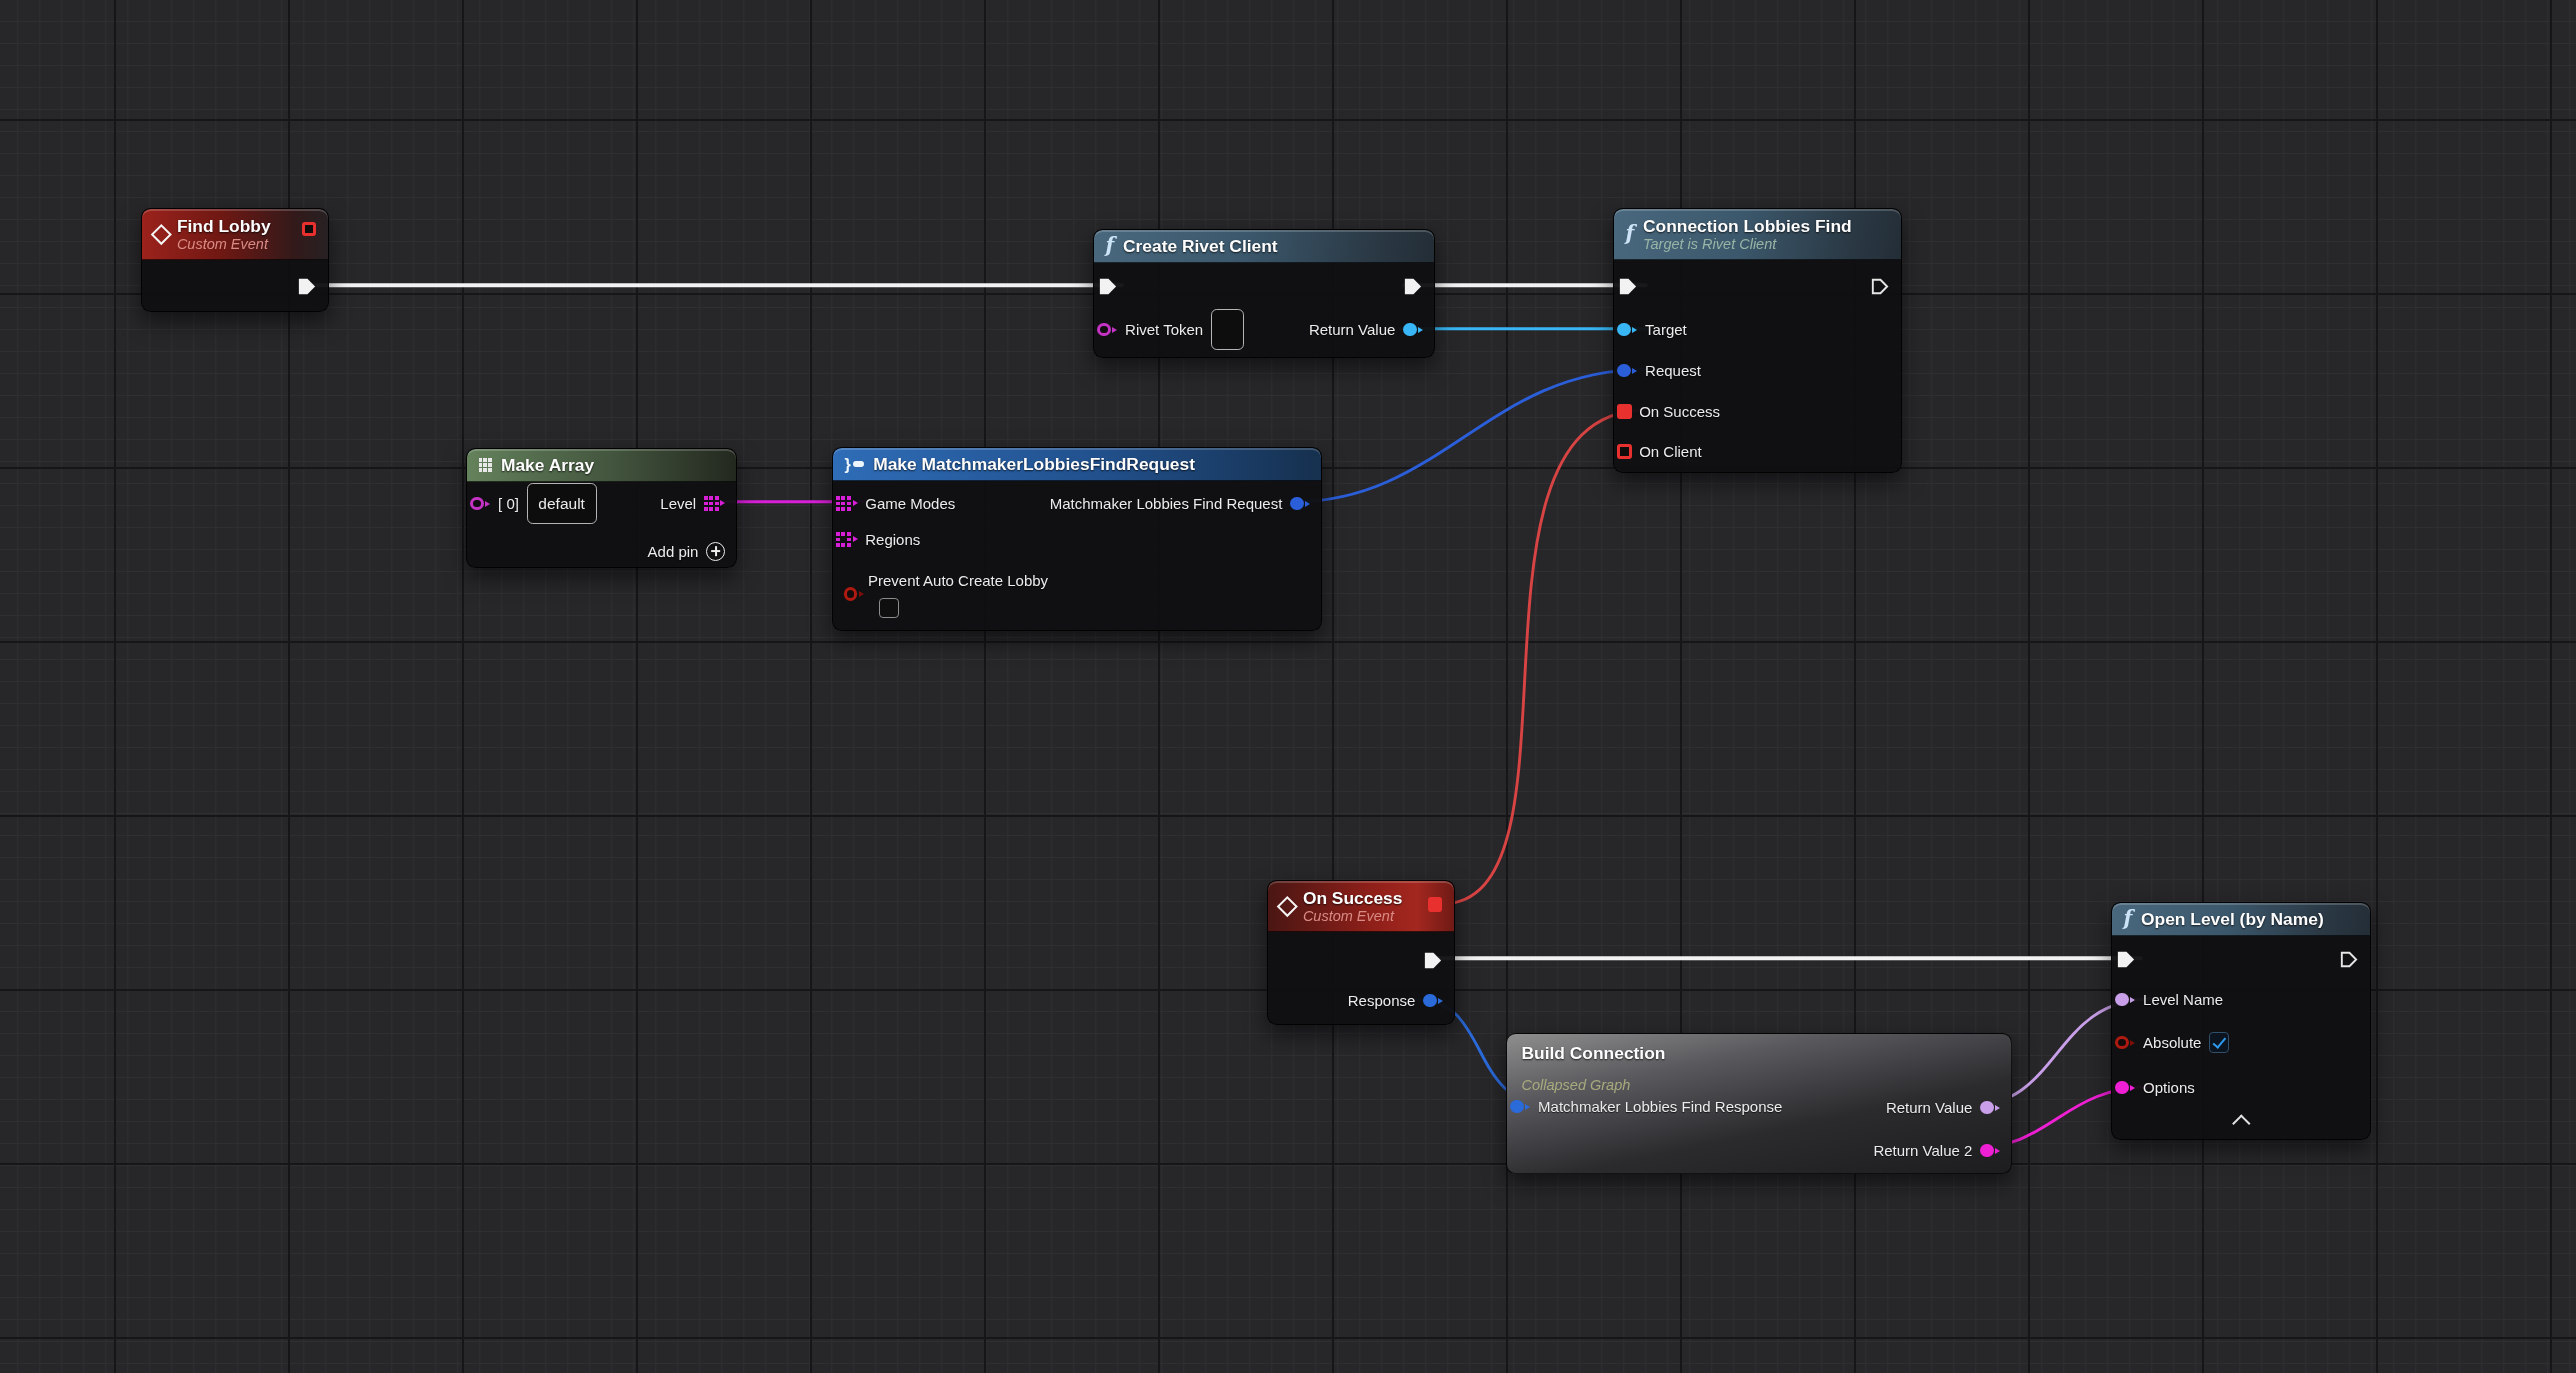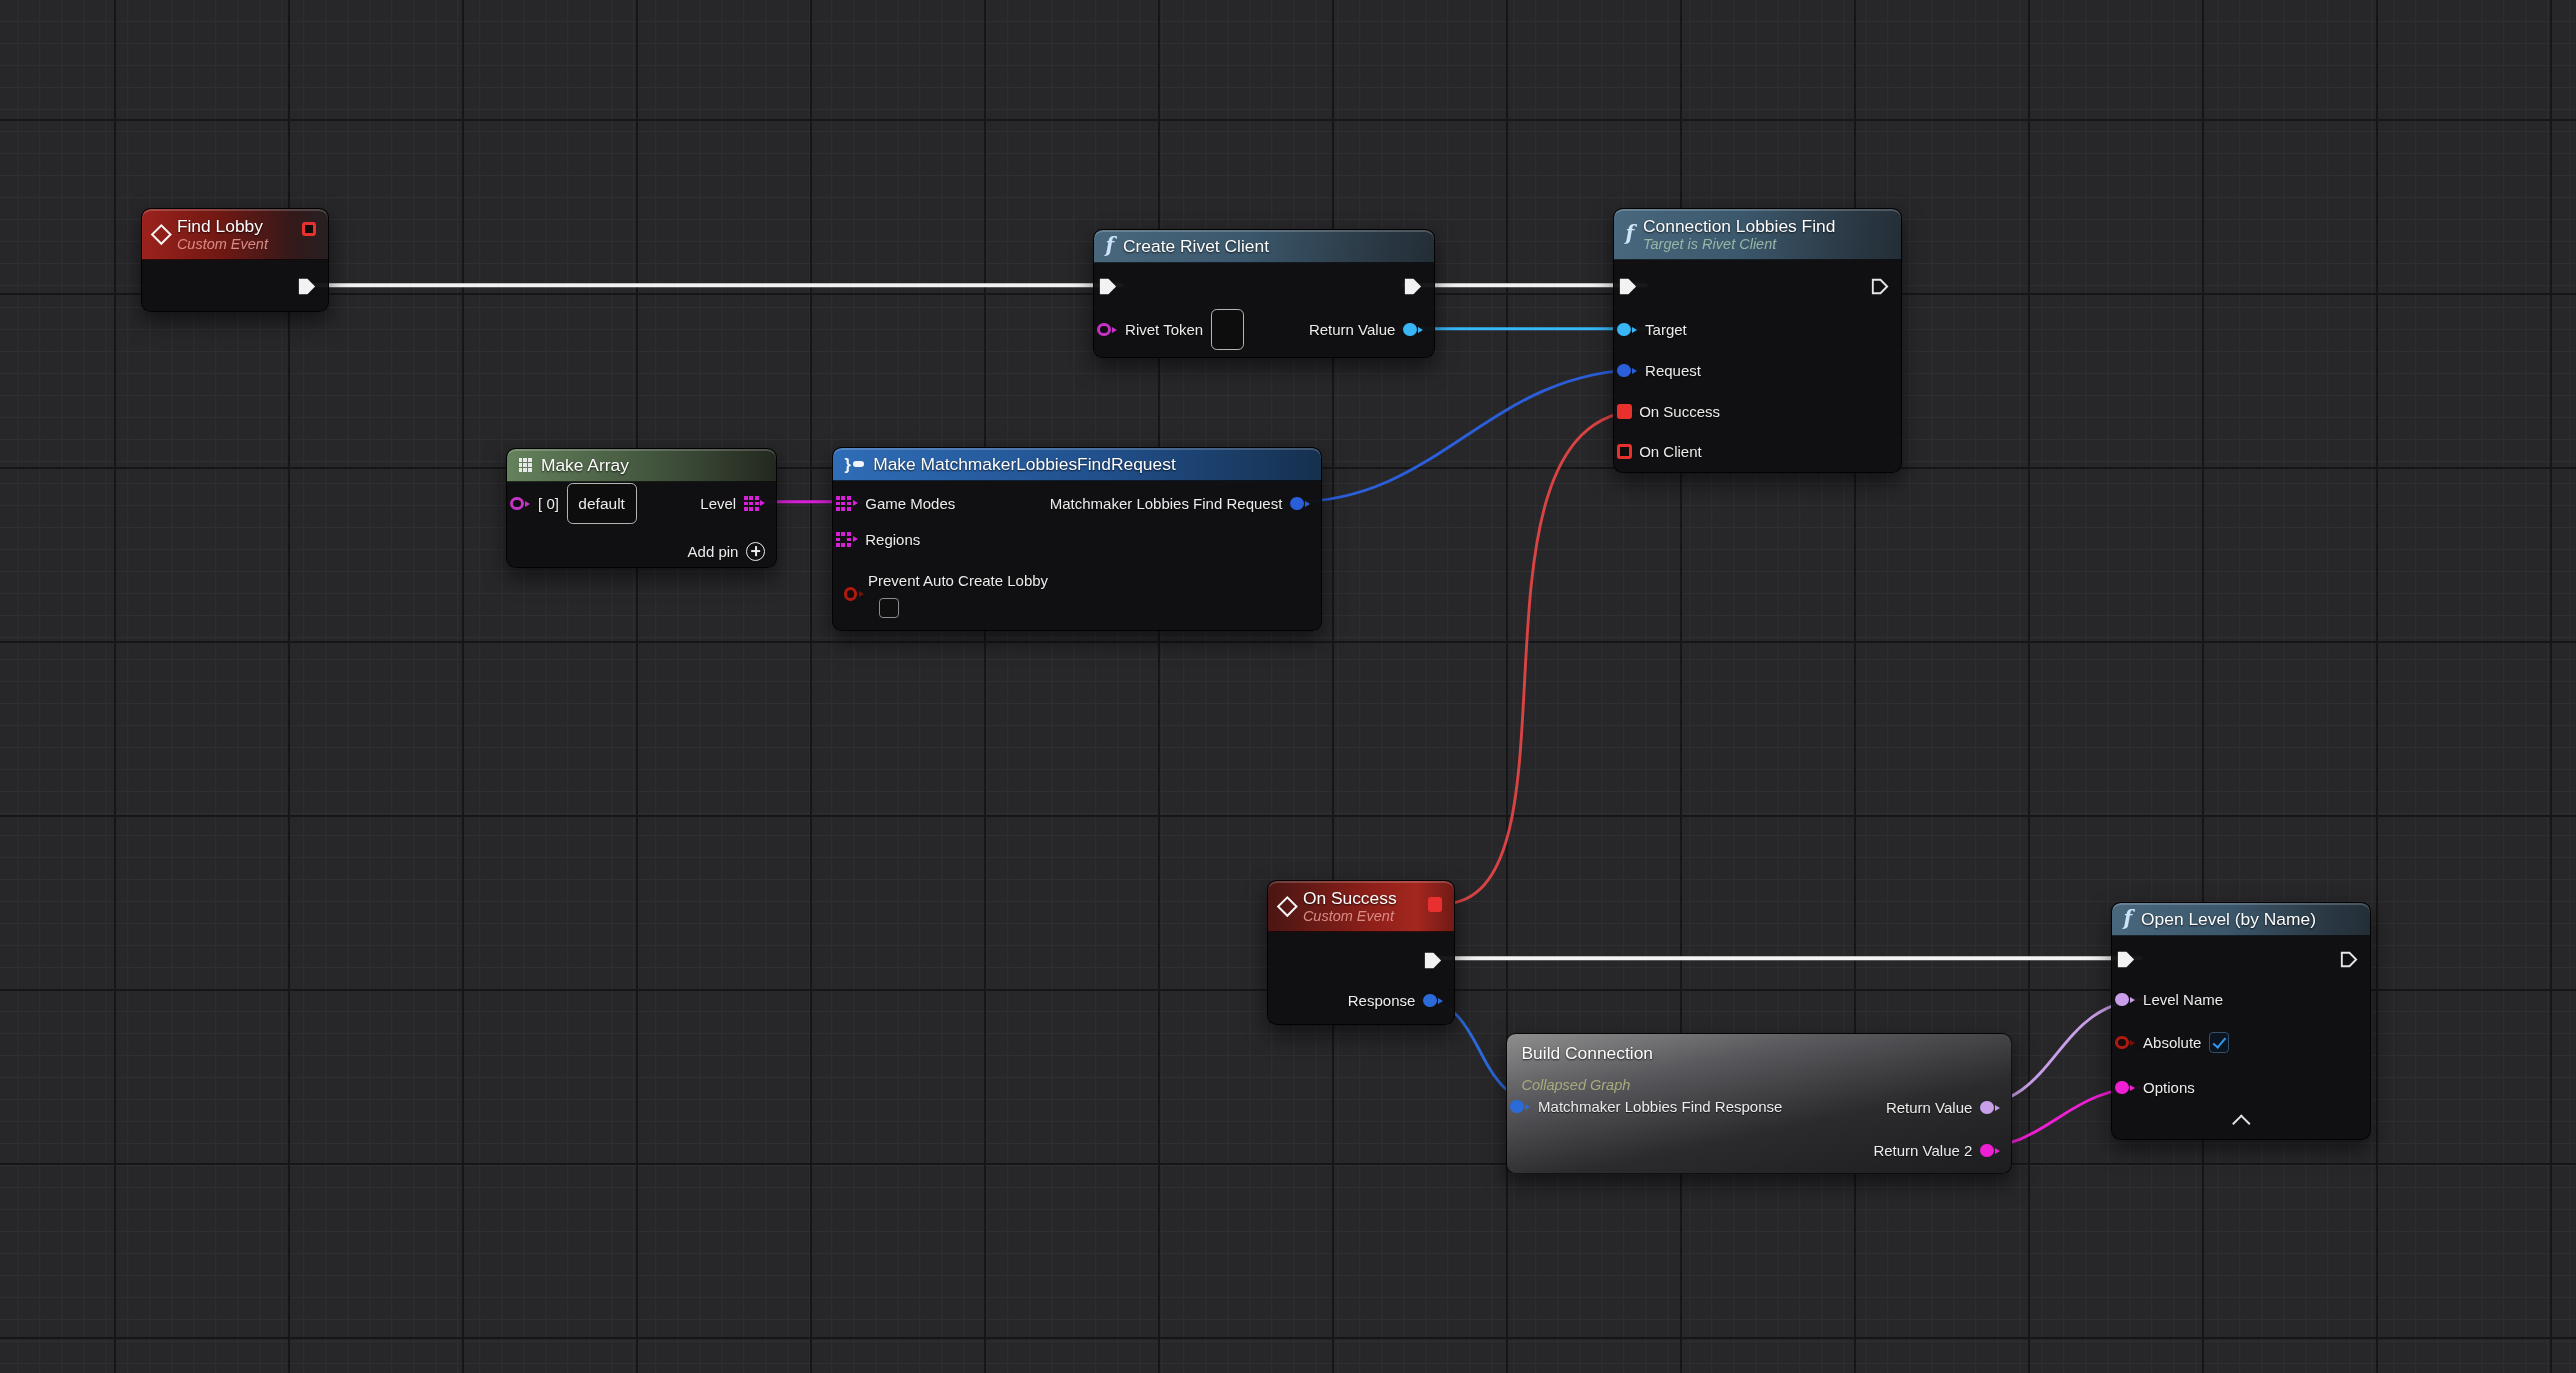--- a/index.html
+++ b/index.html
@@ -24,21 +24,21 @@
   }
   .hdr{
     position:relative;display:flex;align-items:center;gap:8.7px;
     padding:0 11.6px;border-radius:8.7px 8.7px 0 0;
     border-bottom:1px solid rgba(0,0,0,0.65);
     box-shadow:inset 0 1.9px 0 rgba(255,255,255,0.18);
   }
   .hdr-1{height:32px;}
   .hdr-2{height:50px;}
   .hdr-text{display:flex;flex-direction:column;justify-content:center;line-height:1.15;}
-  .title{font-weight:normal;font-size:17.4px;color:#fdfdfd;text-shadow:0 1px 1.9px rgba(0,0,0,0.75);white-space:nowrap;}
+  .title{font-weight:bold;font-size:17.4px;color:#fdfdfd;text-shadow:0 1px 1.9px rgba(0,0,0,0.75);white-space:nowrap;}
   .subtitle{font-style:italic;font-size:14.5px;white-space:nowrap;}
   .hdr-event-a{background:linear-gradient(to right,#9c221c,#701813 42%,#33191a 82%,#27212387);background-color:#262023;}
   .hdr-event-b{background:linear-gradient(to right,#4a1613,#8e1f19 55%,#a3271f 80%,#701a15 100%);}
   .sub-red{color:#d98b85;}
   .hdr-func{background:linear-gradient(100deg,#49687e 0%,#3b576b 45%,#2b3a46 80%,#232d36 100%);}
   .sub-teal{color:#98b5a6;}
   .hdr-struct{background:linear-gradient(to right,#2f6db8 0%,#21508c 55%,#16304e 100%);}
   .hdr-array{background:linear-gradient(to right,#64825c 0%,#42543d 55%,#23281f 100%);}
   .node-collapsed{
     background:linear-gradient(168deg,#8e8e8e 0%,#5a5a5e 28%,#2b2b2e 62%,#1d1d20 100%);
@@ -88,21 +88,21 @@
   .plus-circle{width:19.3px;height:19.3px;border:1.9px solid #ececec;border-radius:50%;position:relative;box-sizing:border-box;}
   .plus-circle::before,.plus-circle::after{content:"";position:absolute;background:#ececec;left:50%;top:50%;}
   .plus-circle::before{width:9.7px;height:1.9px;transform:translate(-50%,-50%);}
   .plus-circle::after{width:1.9px;height:9.7px;transform:translate(-50%,-50%);}
   .chevron-up{width:10.6px;height:10.6px;border-left:2.9px solid #e2e2e2;border-top:2.9px solid #e2e2e2;transform:rotate(45deg);margin-top:4.8px;}
   .free-label{position:absolute;white-space:nowrap;}
   
   .n-findlobby{left:141px;top:208px;width:186px;height:102px;}
   .n-crc{left:1093px;top:229px;width:340px;height:127px;}
   .n-mlf{left:1613px;top:208px;width:287px;height:263px;}
-  .n-makearray{left:466px;top:448px;width:269px;height:118px;margin-left:40px;}
+  .n-makearray{left:466px;top:448px;width:269px;height:118px;}
   .n-makereq{left:832px;top:447px;width:488px;height:182px;}
   .n-onsuccess{left:1267px;top:880px;width:186px;height:143px;}
   .n-buildconn{left:1506px;top:1033px;width:491px;height:139px;}
   .n-openlevel{left:2111px;top:902px;width:258px;height:236px;}
 </style>
 </head>
 <body>
 
 <svg id="wire-layer" viewBox="0 0 2664 1420" width="2576" height="1373">
   <path fill="none" stroke-linecap="round" d="M312,295 L1160,295" stroke="#f2f2f2" stroke-width="4"></path>

